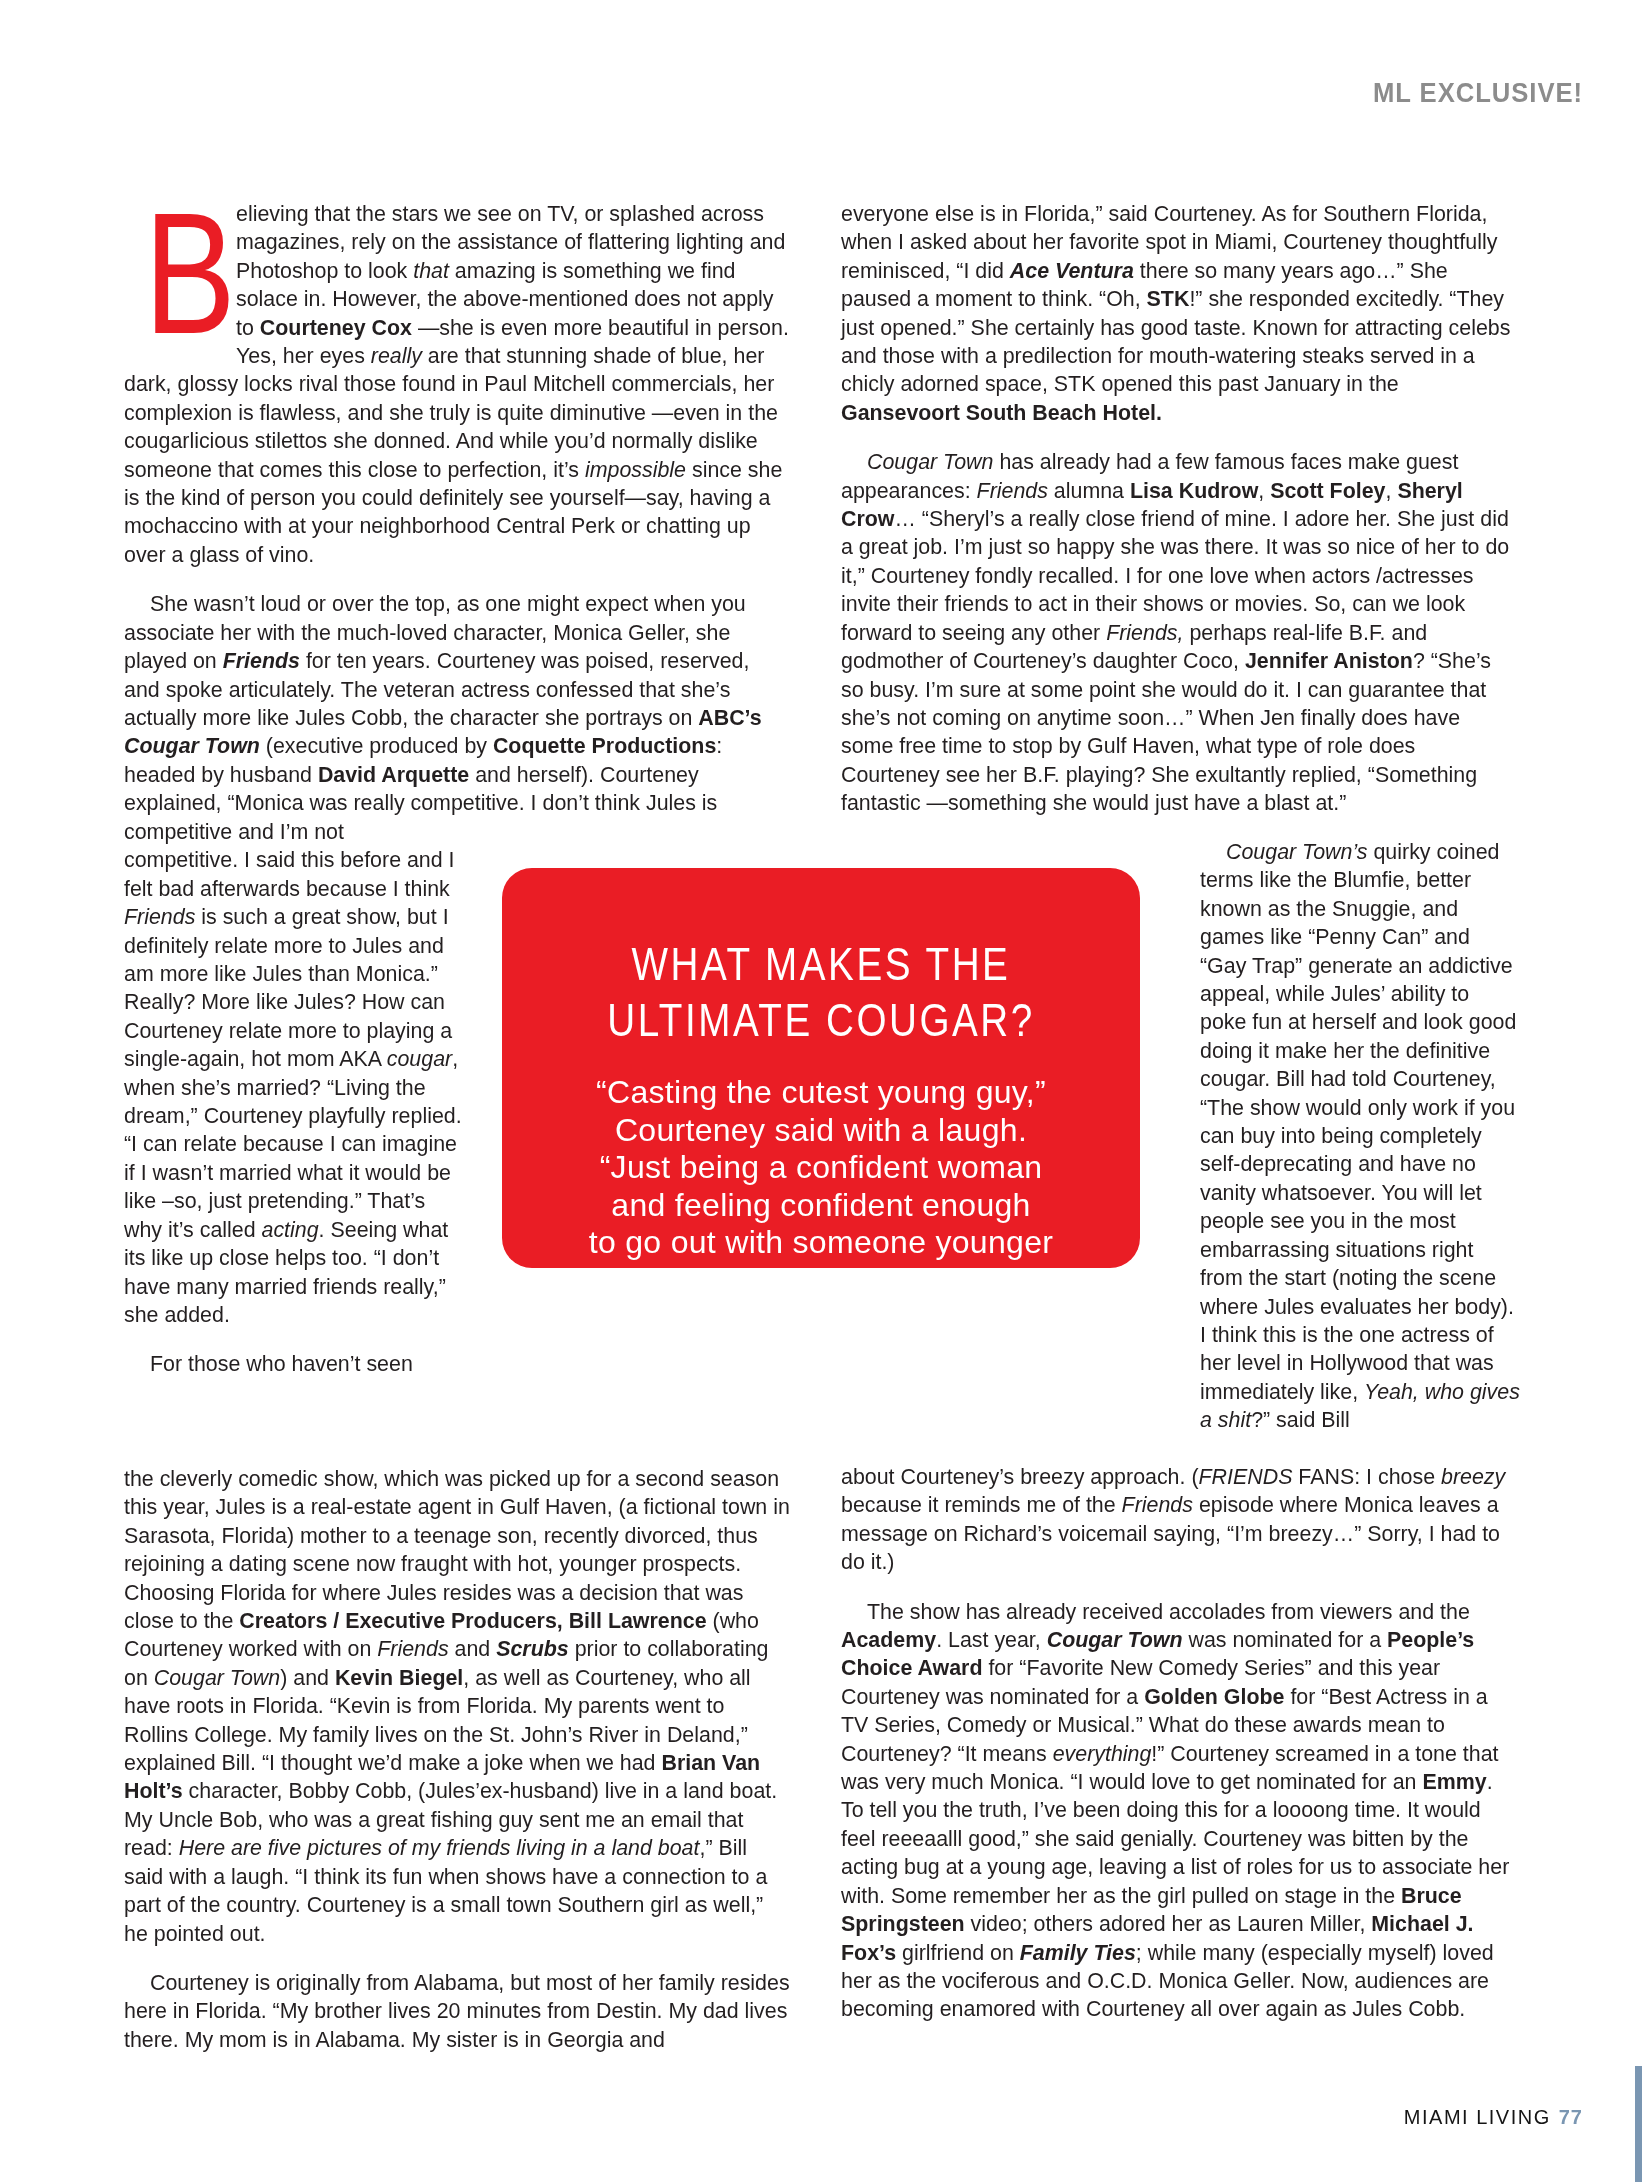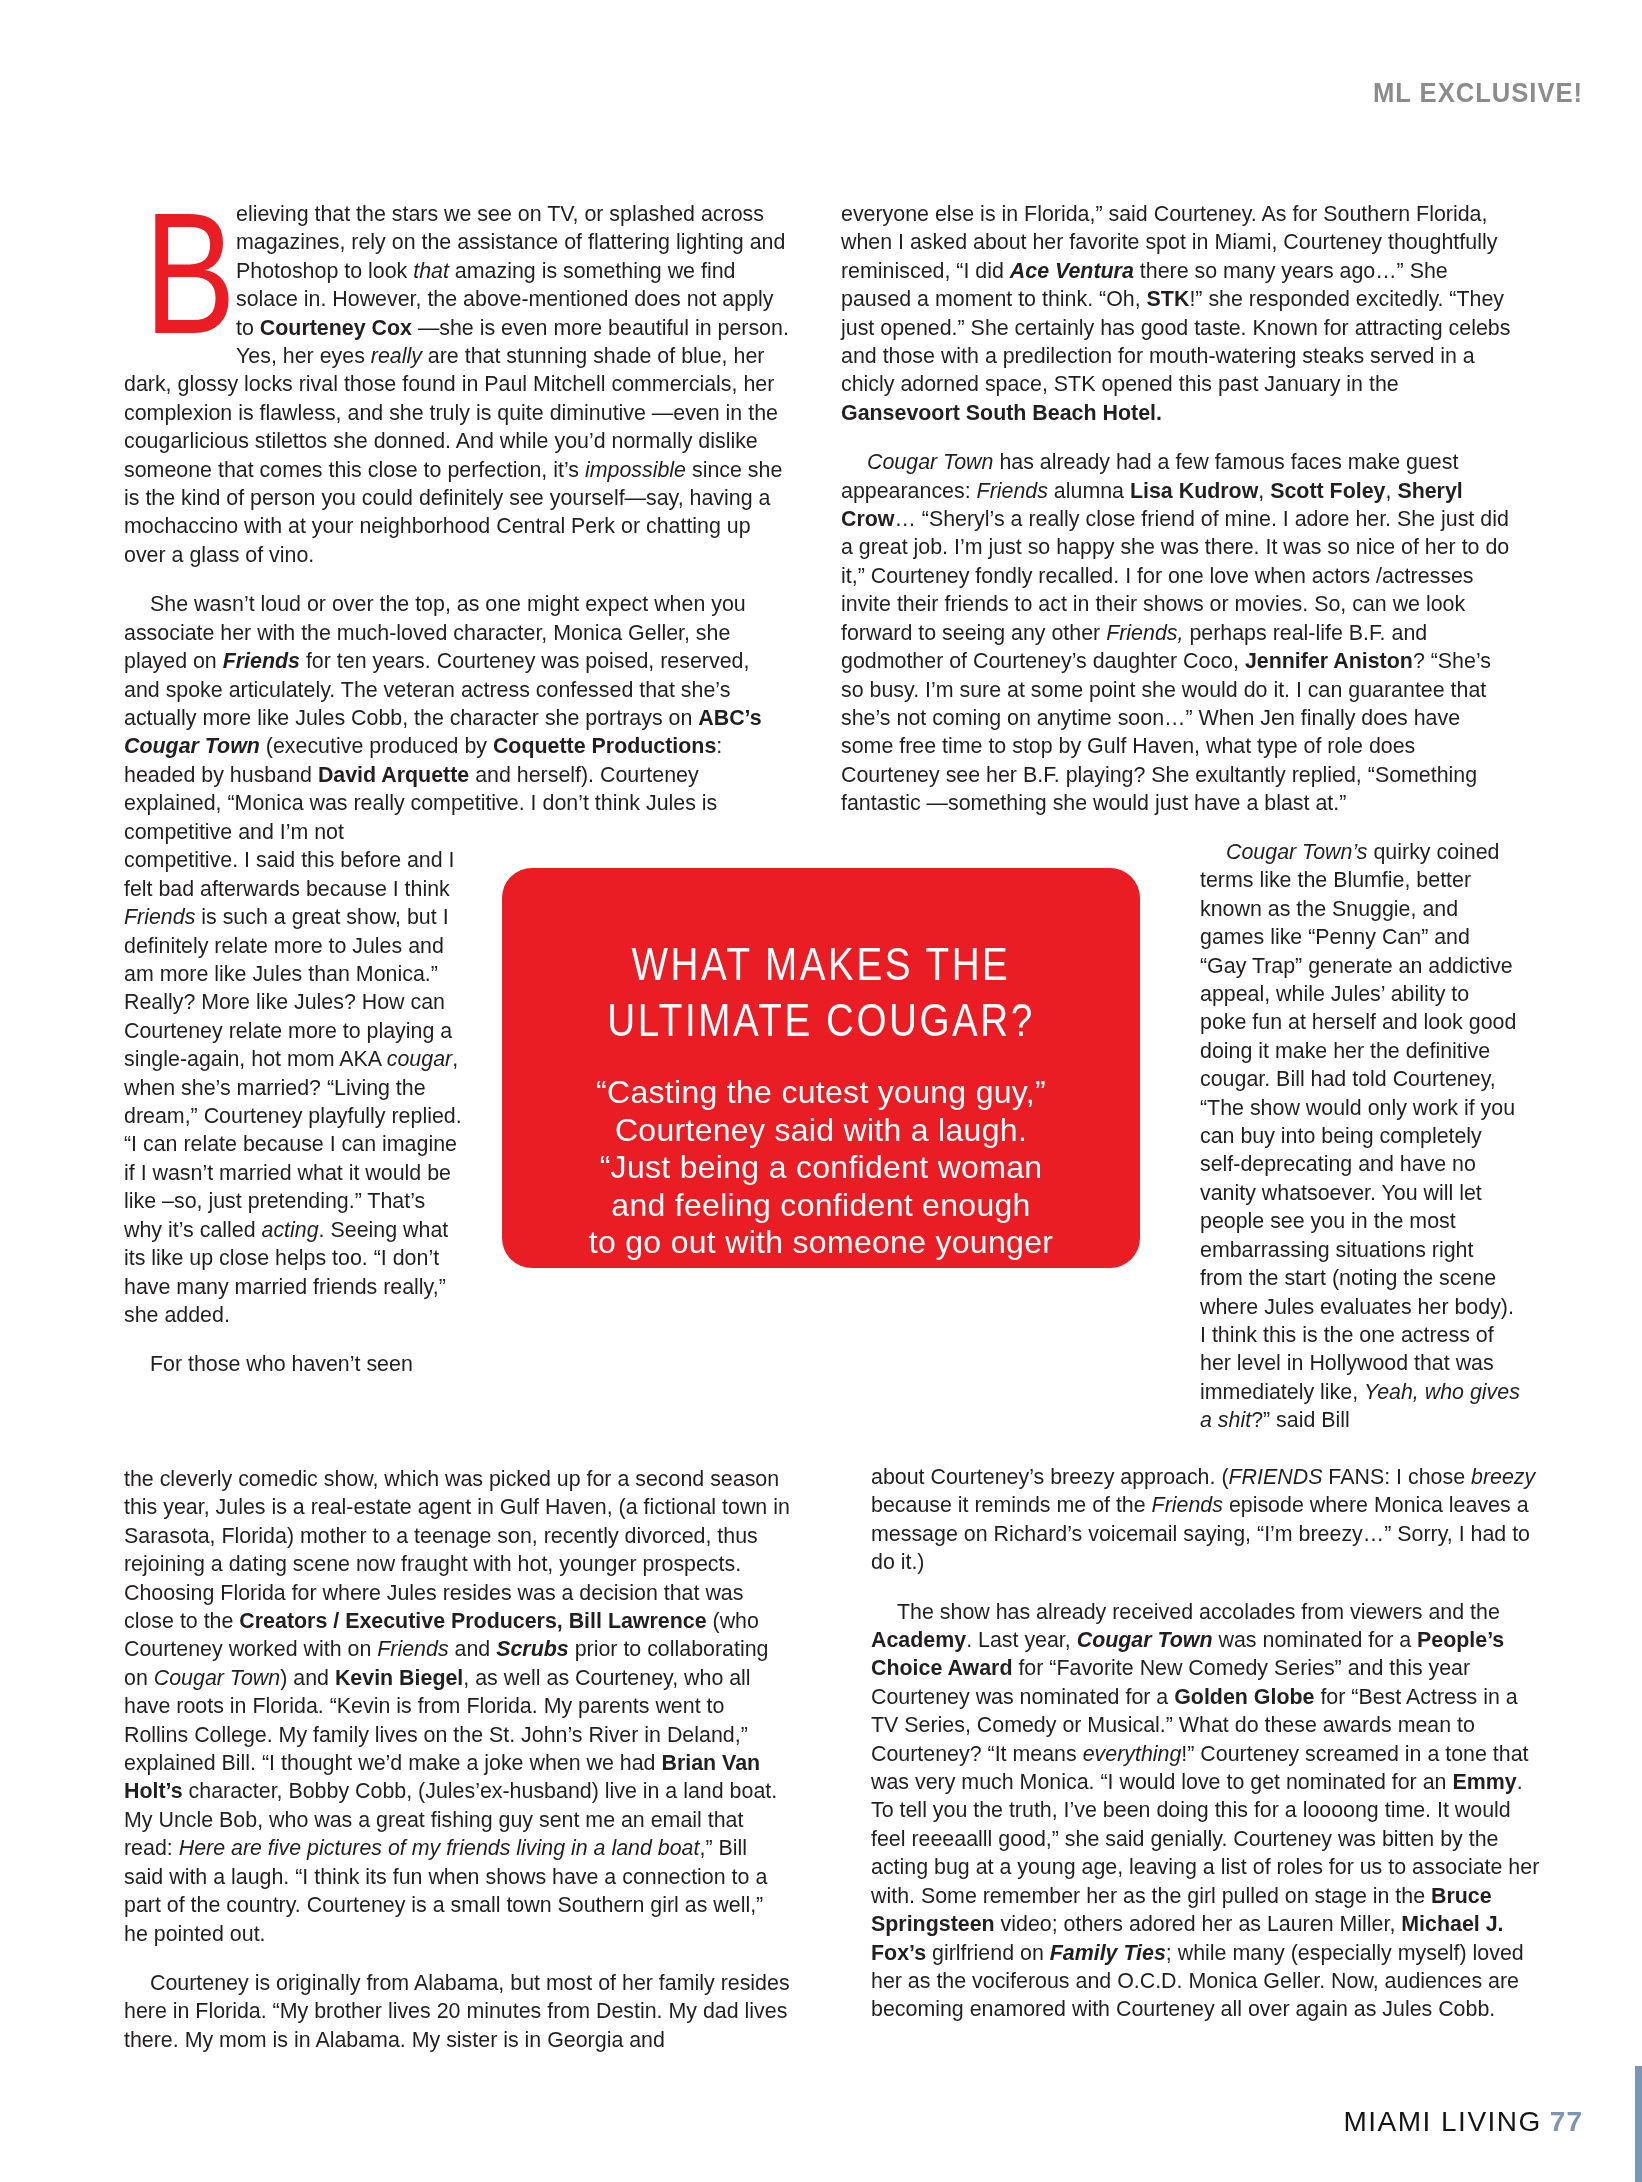--- a/index.html
+++ b/index.html
@@ -38,21 +38,21 @@
     font-size:172px; line-height:138px;
     color:var(--accent-red, #ea1d25);
     text-align:right;
     transform:scaleX(0.8); transform-origin:100% 50%;
   }
   #lcol-top    { left:124px; top:200px;  width:666px; }
   #lcol-narrow { left:124px; top:818px;  width:340px; }
   #lcol-bottom { left:124px; top:1465px; width:666px; }
   #rcol-top    { left:841px; top:200px;  width:676px; }
   #rcol-narrow { left:1200px; top:838px; width:320px; }
-  #rcol-bottom { left:841px; top:1463px; width:676px;margin-left:30px; }
+  #rcol-bottom { left:841px; top:1463px; width:676px; }
 
   .callout {
     position:absolute;
     left:502px; top:868px;
     width:638px; height:400px;
     background:var(--accent-red, #ea1d25);
     border-radius:30px;
     color:#ffffff;
     text-align:center;
   }
@@ -64,21 +64,21 @@
     transform:scaleX(0.84);
   }
   .callout-quote {
     margin-top:26px;
     font-size:32px; line-height:37.5px;
     font-weight:300;
     letter-spacing:0.3px;
   }
   .footer {
     position:absolute; top:2106px; right:59px;
-    font-size:28px; letter-spacing:1.5px;
+    font-size:20px; letter-spacing:1.5px;
     color:#151515;
     white-space:nowrap;
   }
   .footer .pageno {
     color:var(--steel-blue, #7a96b2);
     font-weight:bold;
     margin-left:8px;
     letter-spacing:1px;
   }
   .edge-bar {

